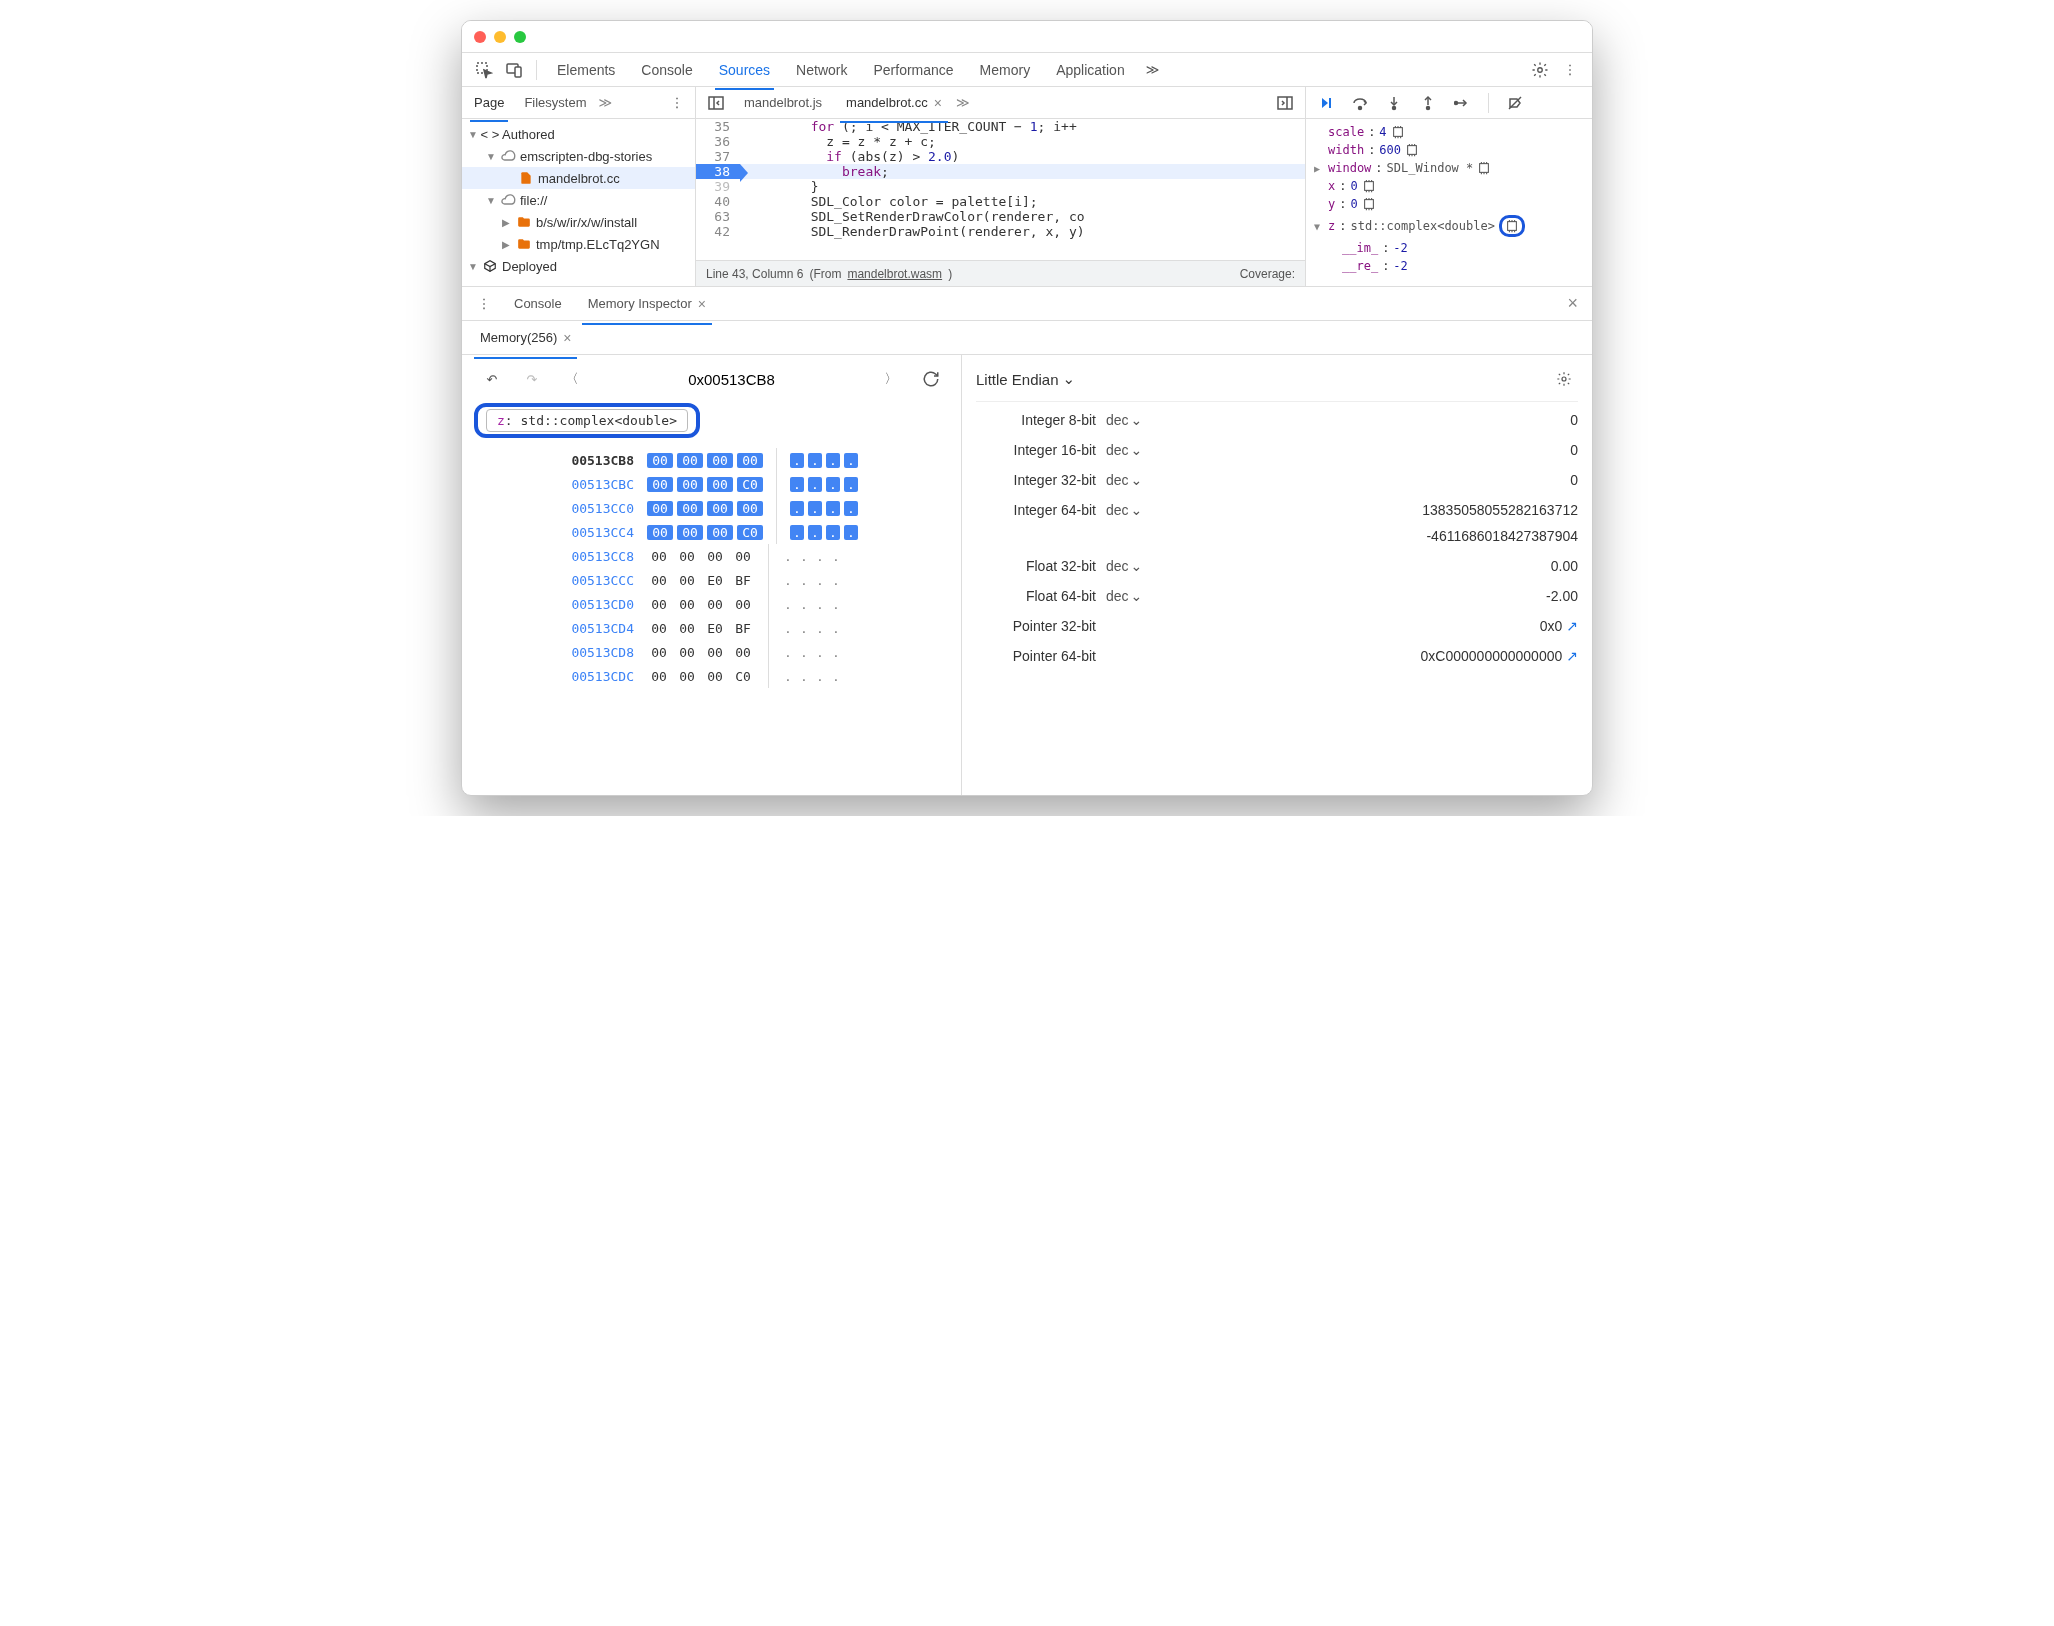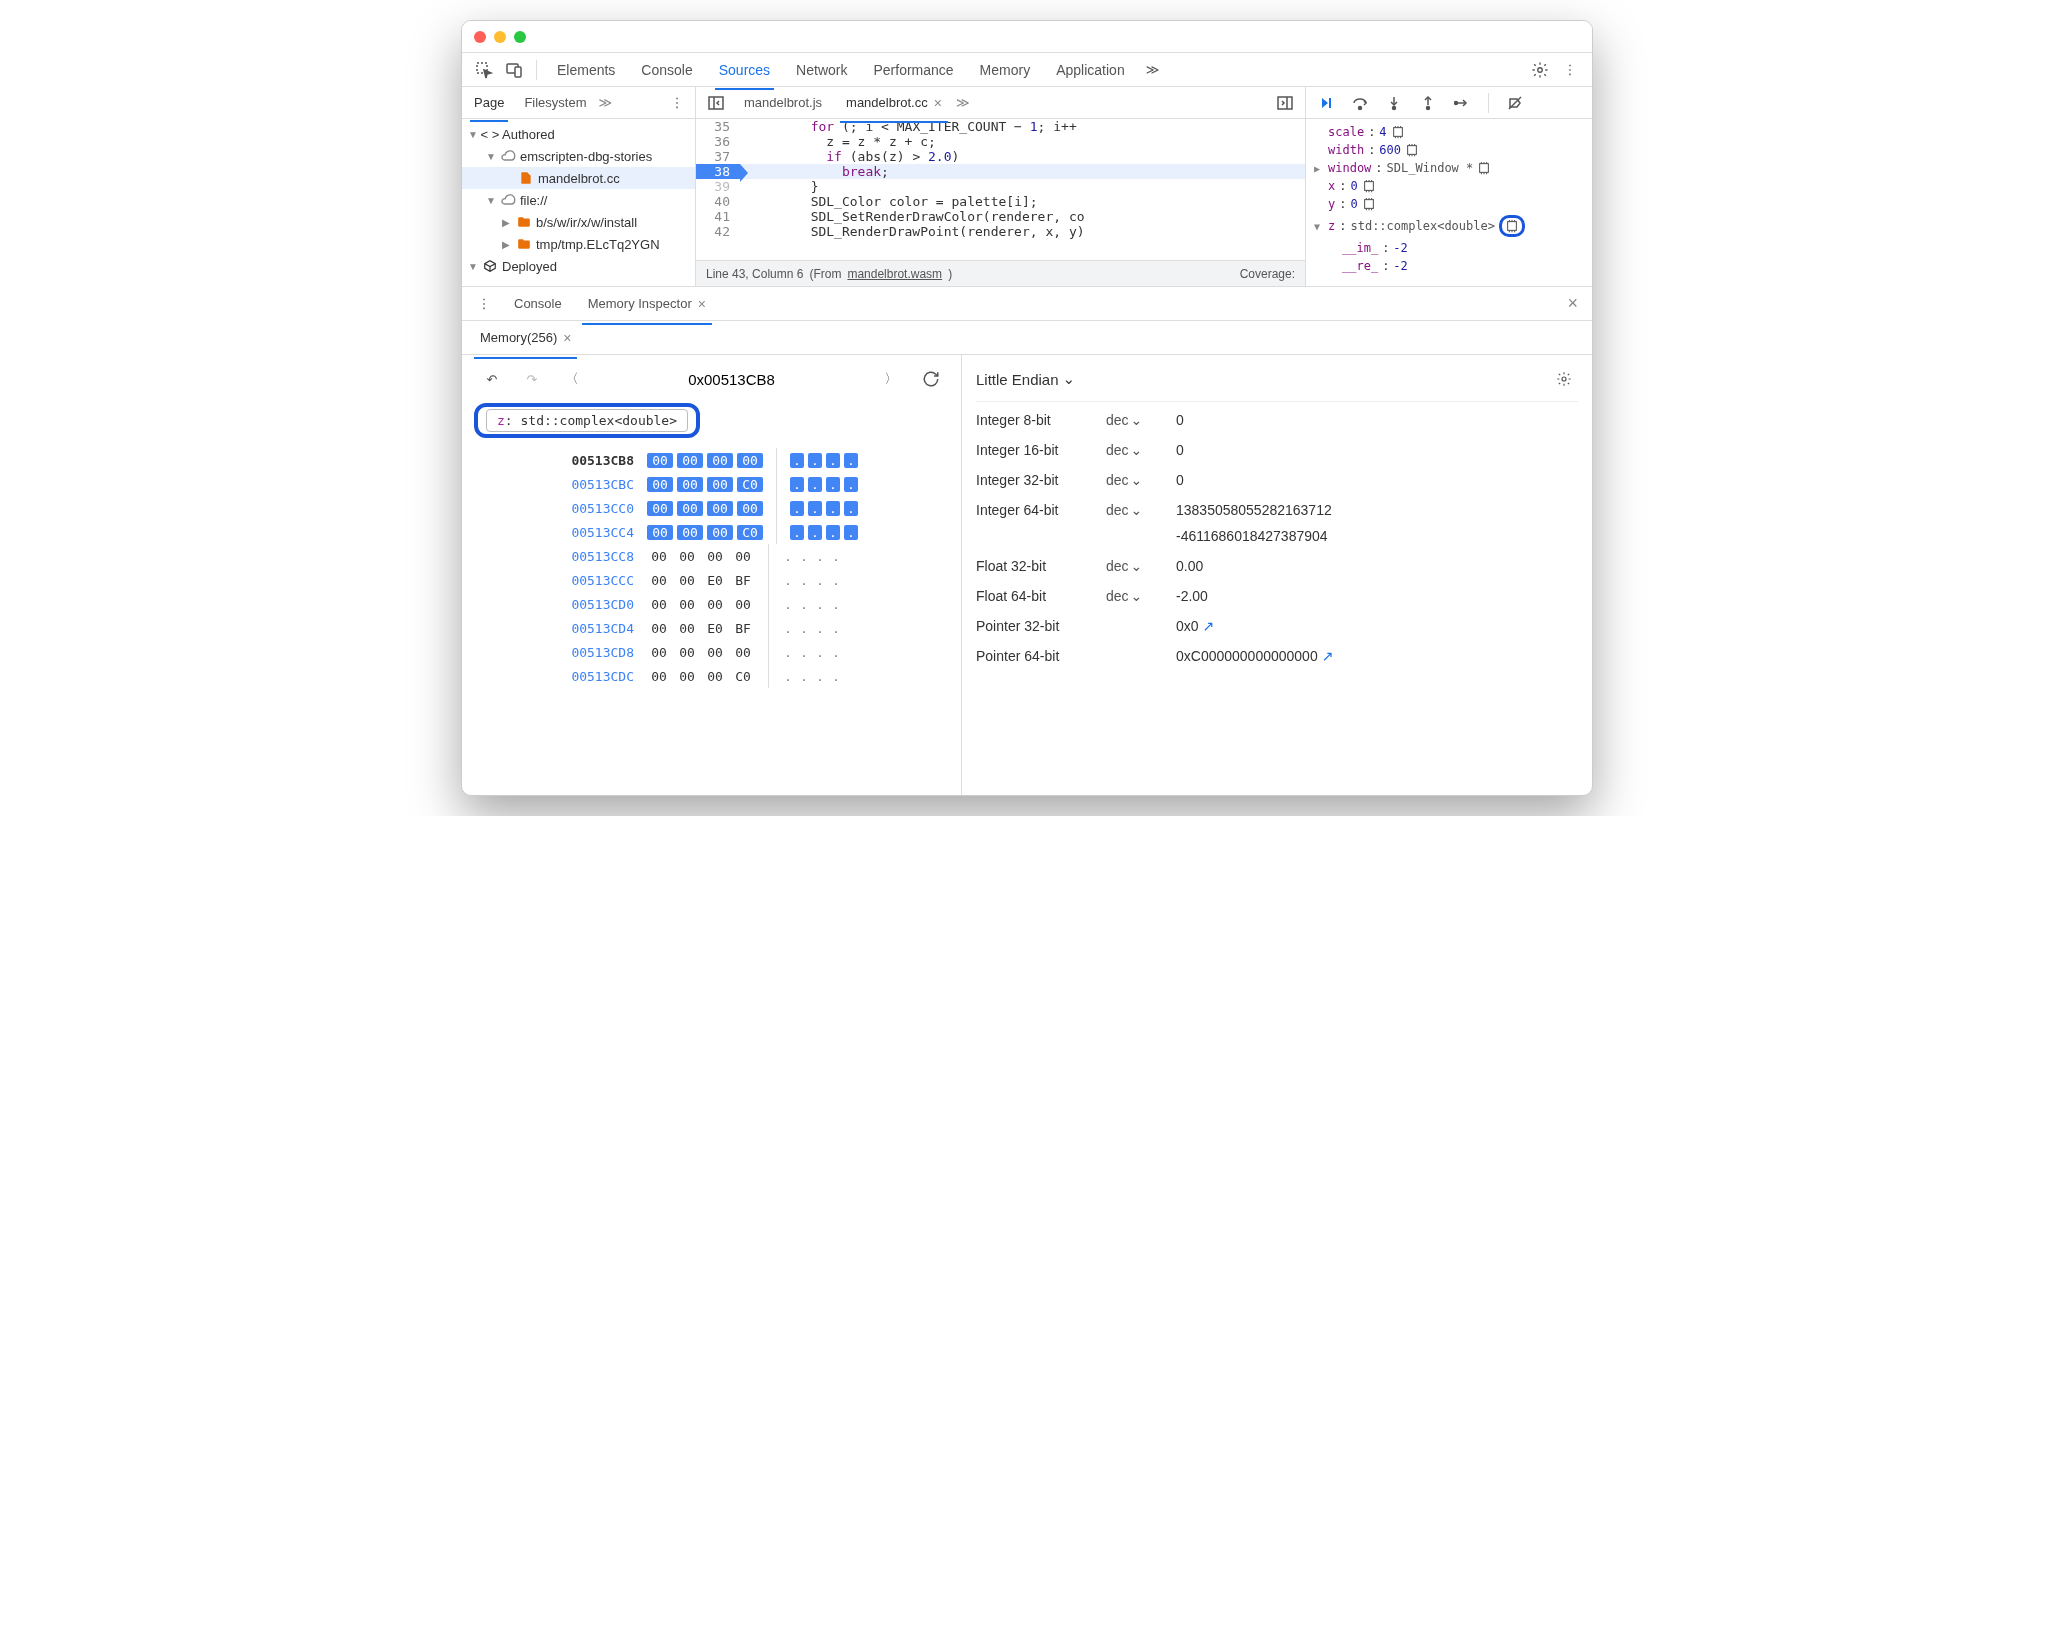--- a/index.html
+++ b/index.html
@@ -81,21 +81,21 @@
 .hex-addr.bold { color: #333; font-weight: 700; }
 .hex-cell { width: 26px; text-align: center; color: #333; }
 .hex-cell.hl { background: #4285f4; color: #fff; border-radius: 2px; margin: 0 1px; }
 .asc-cell { width: 14px; text-align: center; color: #888; }
 .asc-cell.hl { background: #4285f4; color: #fff; border-radius: 2px; margin: 0 1px; }
 .vline { width: 1px; background: #ddd; margin: 0 10px; align-self: stretch; }
 .mem-right { flex: 1; padding: 10px 14px; }
 .mem-right-head { display: flex; align-items: center; padding-bottom: 8px; border-bottom: 1px solid #eee; margin-bottom: 10px; }
 .endian { font-size: 15px; display: flex; align-items: center; gap: 4px; cursor: pointer; }
 .vals { display: flex; flex-direction: column; gap: 14px; font-size: 14px; }
-.val-row { display: flex; align-items: flex-start; gap: 10px; }
+.val-row { display: flex; align-items: flex-start; gap: 10px; text-align: right; }
 .val-label { width: 120px; color: #333; }
 .val-fmt { width: 60px; color: #555; display: flex; align-items: center; gap: 2px; cursor: pointer; }
 .val-data { flex: 1; color: #333; }
 .val-data .multi { display: flex; flex-direction: column; gap: 10px; }
 .ext-icon { color: #1a73e8; margin-left: 4px; }
 .chip-icon { width: 14px; height: 14px; }
 svg { display: block; }
 </style>
 </head>
 <body>
@@ -263,21 +263,21 @@
           </div>
         <div class="code-line">
             <span class="ln" style="color:#bbb">39</span>
             <span class="code">        <span>}</span></span>
           </div>
         <div class="code-line">
             <span class="ln">40</span>
             <span class="code">        <span class="fn">SDL_Color</span><span> color = palette[i];</span></span>
           </div>
         <div class="code-line">
-            <span class="ln">41</span>
+            <span class="ln">63</span>
             <span class="code">        <span>SDL_SetRenderDrawColor(renderer, co</span></span>
           </div>
         <div class="code-line">
             <span class="ln">42</span>
             <span class="code">        <span>SDL_RenderDrawPoint(renderer, x, y)</span></span>
           </div>
       </div>
       <div class="status">
         <span>Line 43, Column 6</span>
         <span>(From </span>

